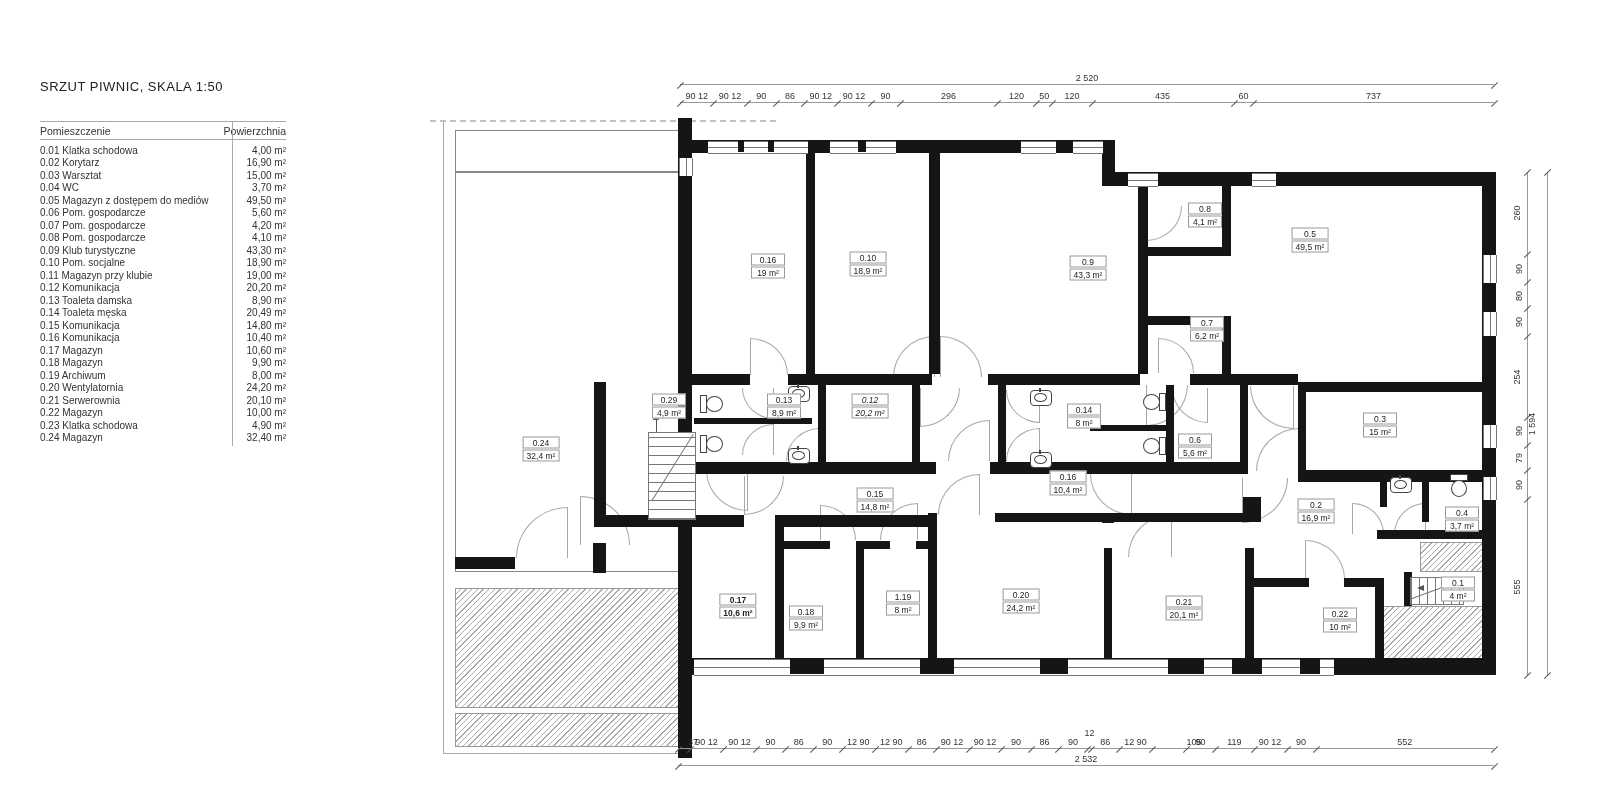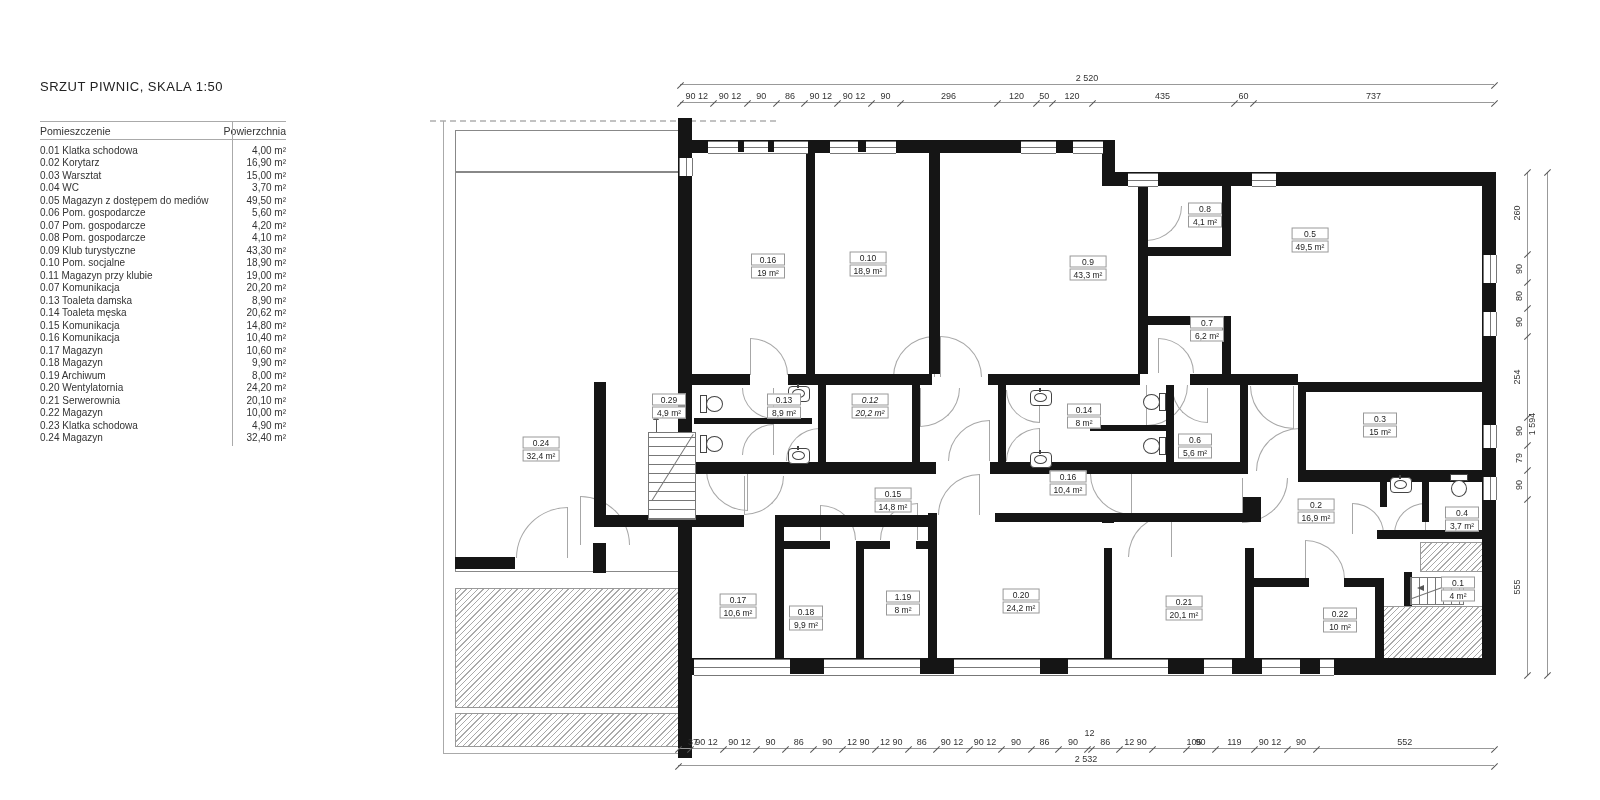--- a/index.html
+++ b/index.html
@@ -111,30 +111,30 @@
         </div>
         <div class="row">
           <div class="c1">0.10 Pom. socjalne</div>
           <div class="c2">18,90 m²</div>
         </div>
         <div class="row">
           <div class="c1">0.11 Magazyn przy klubie</div>
           <div class="c2">19,00 m²</div>
         </div>
         <div class="row">
-          <div class="c1">0.07 Komunikacja</div>
+          <div class="c1">0.12 Komunikacja</div>
           <div class="c2">20,20 m²</div>
         </div>
         <div class="row">
           <div class="c1">0.13 Toaleta damska</div>
           <div class="c2">8,90 m²</div>
         </div>
         <div class="row">
           <div class="c1">0.14 Toaleta męska</div>
-          <div class="c2">20,62 m²</div>
+          <div class="c2">20,49 m²</div>
         </div>
         <div class="row">
           <div class="c1">0.15 Komunikacja</div>
           <div class="c2">14,80 m²</div>
         </div>
         <div class="row">
           <div class="c1">0.16 Komunikacja</div>
           <div class="c2">10,40 m²</div>
         </div>
         <div class="row">
@@ -366,37 +366,37 @@
         <span>5,6 m²</span>
       </div>
       <div class="rlabel" style="left: 1380px; top: 425px;">
         <span>0.3</span>
         <span>15 m²</span>
       </div>
       <div class="rlabel" style="left: 1068px; top: 483px;">
         <span>0.16</span>
         <span>10,4 m²</span>
       </div>
-      <div class="rlabel" style="left: 886px; top: 500px; padding-left: 14px;">
+      <div class="rlabel" style="left: 868px; top: 500px; padding-left: 14px;">
         <span>0.15</span>
         <span>14,8 m²</span>
       </div>
       <div class="rlabel" style="left: 1316px; top: 511px;">
         <span>0.2</span>
         <span>16,9 m²</span>
       </div>
       <div class="rlabel" style="left: 1462px; top: 519px;">
         <span>0.4</span>
         <span>3,7 m²</span>
       </div>
       <div class="rlabel" style="left: 541px; top: 449px;">
         <span>0.24</span>
         <span>32,4 m²</span>
       </div>
-      <div class="rlabel" style="left: 738px; top: 606px;">
+      <div class="rlabel" style="left: 738px; top: 606px; font-weight: bold;">
         <span>0.17</span>
         <span>10,6 m²</span>
       </div>
       <div class="rlabel" style="left: 800px; top: 618px; margin-left: 6px;">
         <span>0.18</span>
         <span>9,9 m²</span>
       </div>
       <div class="rlabel" style="left: 903px; top: 603px;">
         <span>1.19</span>
         <span>8 m²</span>

